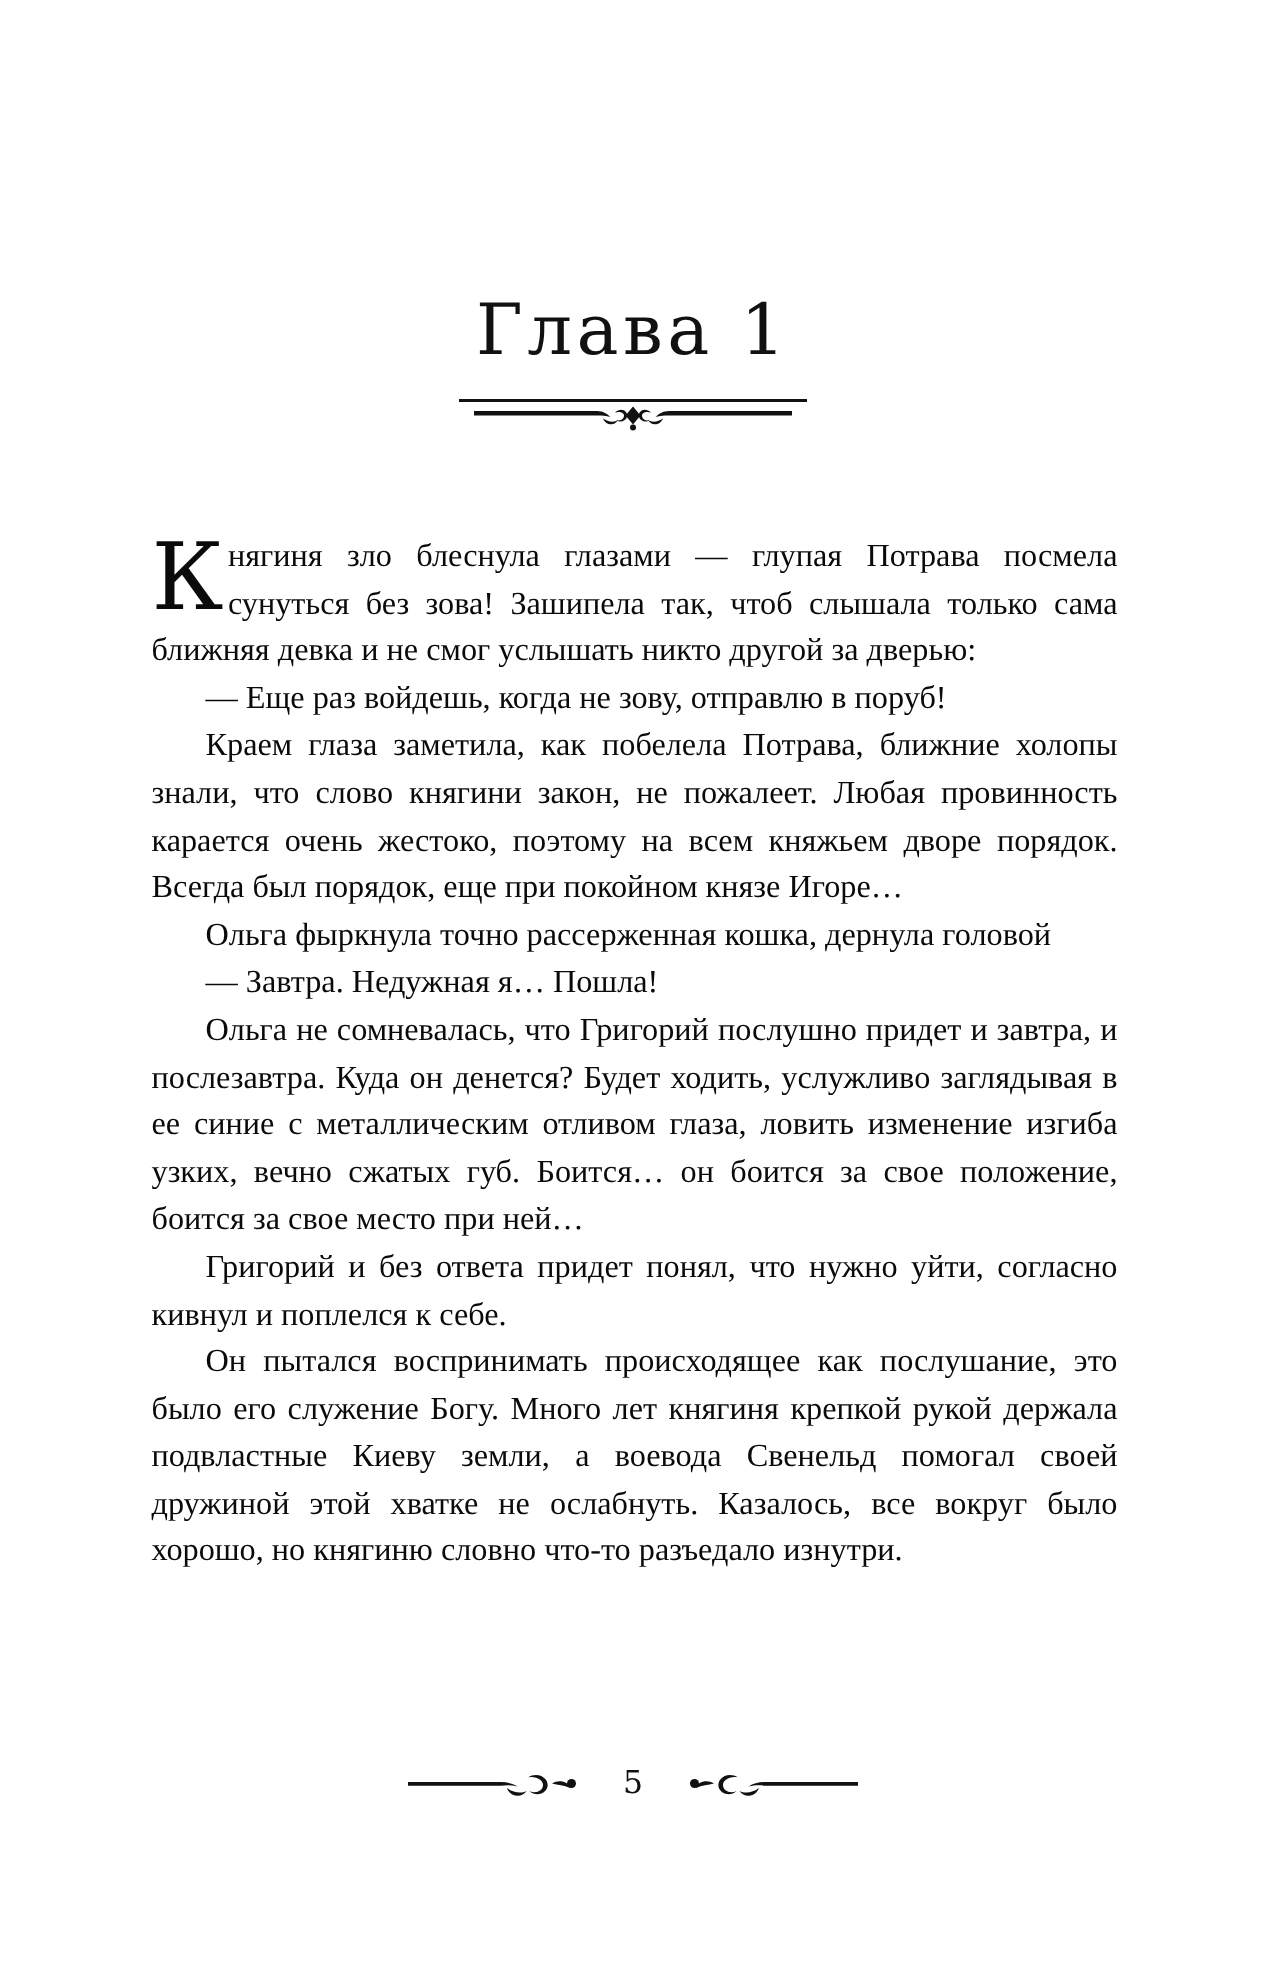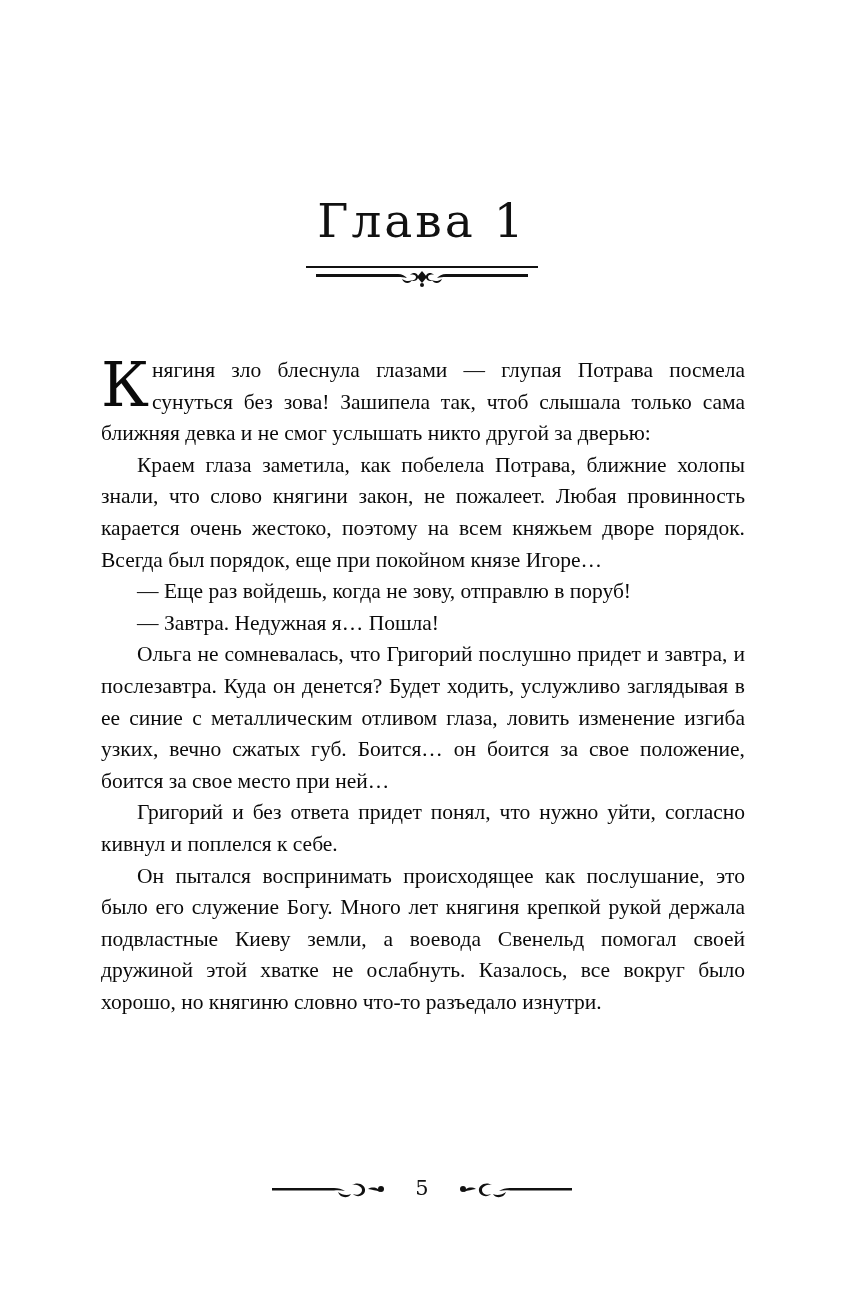--- a/index.html
+++ b/index.html
@@ -145,22 +145,23 @@
           <path d="M96 12 c3 2 7 3 10 1 c-2 4 -8 4 -10 -1 z"></path>
           <path d="M136 12 c-3 2 -7 3 -10 1 c2 4 8 4 10 -1 z"></path>
           <circle cx="116" cy="18" r="2"></circle>
         </g>
       </svg>
     </div>
   </div>
 
   <div class="body-text">
     <p class="first"><span class="dropcap">К</span><span>нягиня зло блеснула глазами — глупая Потрава посмела сунуться без зова! Зашипела так, чтоб слышала только сама ближняя девка и не смог услышать никто другой за дверью:</span></p>
+    <p>— Еще раз войдешь, когда не зову, отправлю в поруб!</p>
     <p>Краем глаза заметила, как побелела Потрава, ближние холопы знали, что слово княгини закон, не пожалеет. Любая провинность карается очень жестоко, поэтому на всем княжьем дворе порядок. Всегда был порядок, еще при покойном князе Игоре…</p>
-    <p>— Еще раз войдешь, когда не зову, отправлю в поруб!</p>
+    <p>Ольга фыркнула точно рассерженная кошка, дернула головой</p>
     <p>— Завтра. Недужная я… Пошла!</p>
     <p>Ольга не сомневалась, что Григорий послушно придет и завтра, и послезавтра. Куда он денется? Будет ходить, услужливо заглядывая в ее синие с металлическим отливом глаза, ловить изменение изгиба узких, вечно сжатых губ. Боится… он боится за свое положение, боится за свое место при ней…</p>
     <p>Григорий и без ответа придет понял, что нужно уйти, согласно кивнул и поплелся к себе.</p>
     <p>Он пытался воспринимать происходящее как послушание, это было его служение Богу. Много лет княгиня крепкой рукой держала подвластные Киеву земли, а воевода Свенельд помогал своей дружиной этой хватке не ослабнуть. Казалось, все вокруг было хорошо, но княгиню словно что-то разъедало изнутри.</p>
   </div>
 
   <div class="footer">
     <div class="footer-inner">
       <svg class="left-orn" width="120" height="20" viewBox="0 0 120 20" aria-hidden="true">
         <g fill="#111111">

